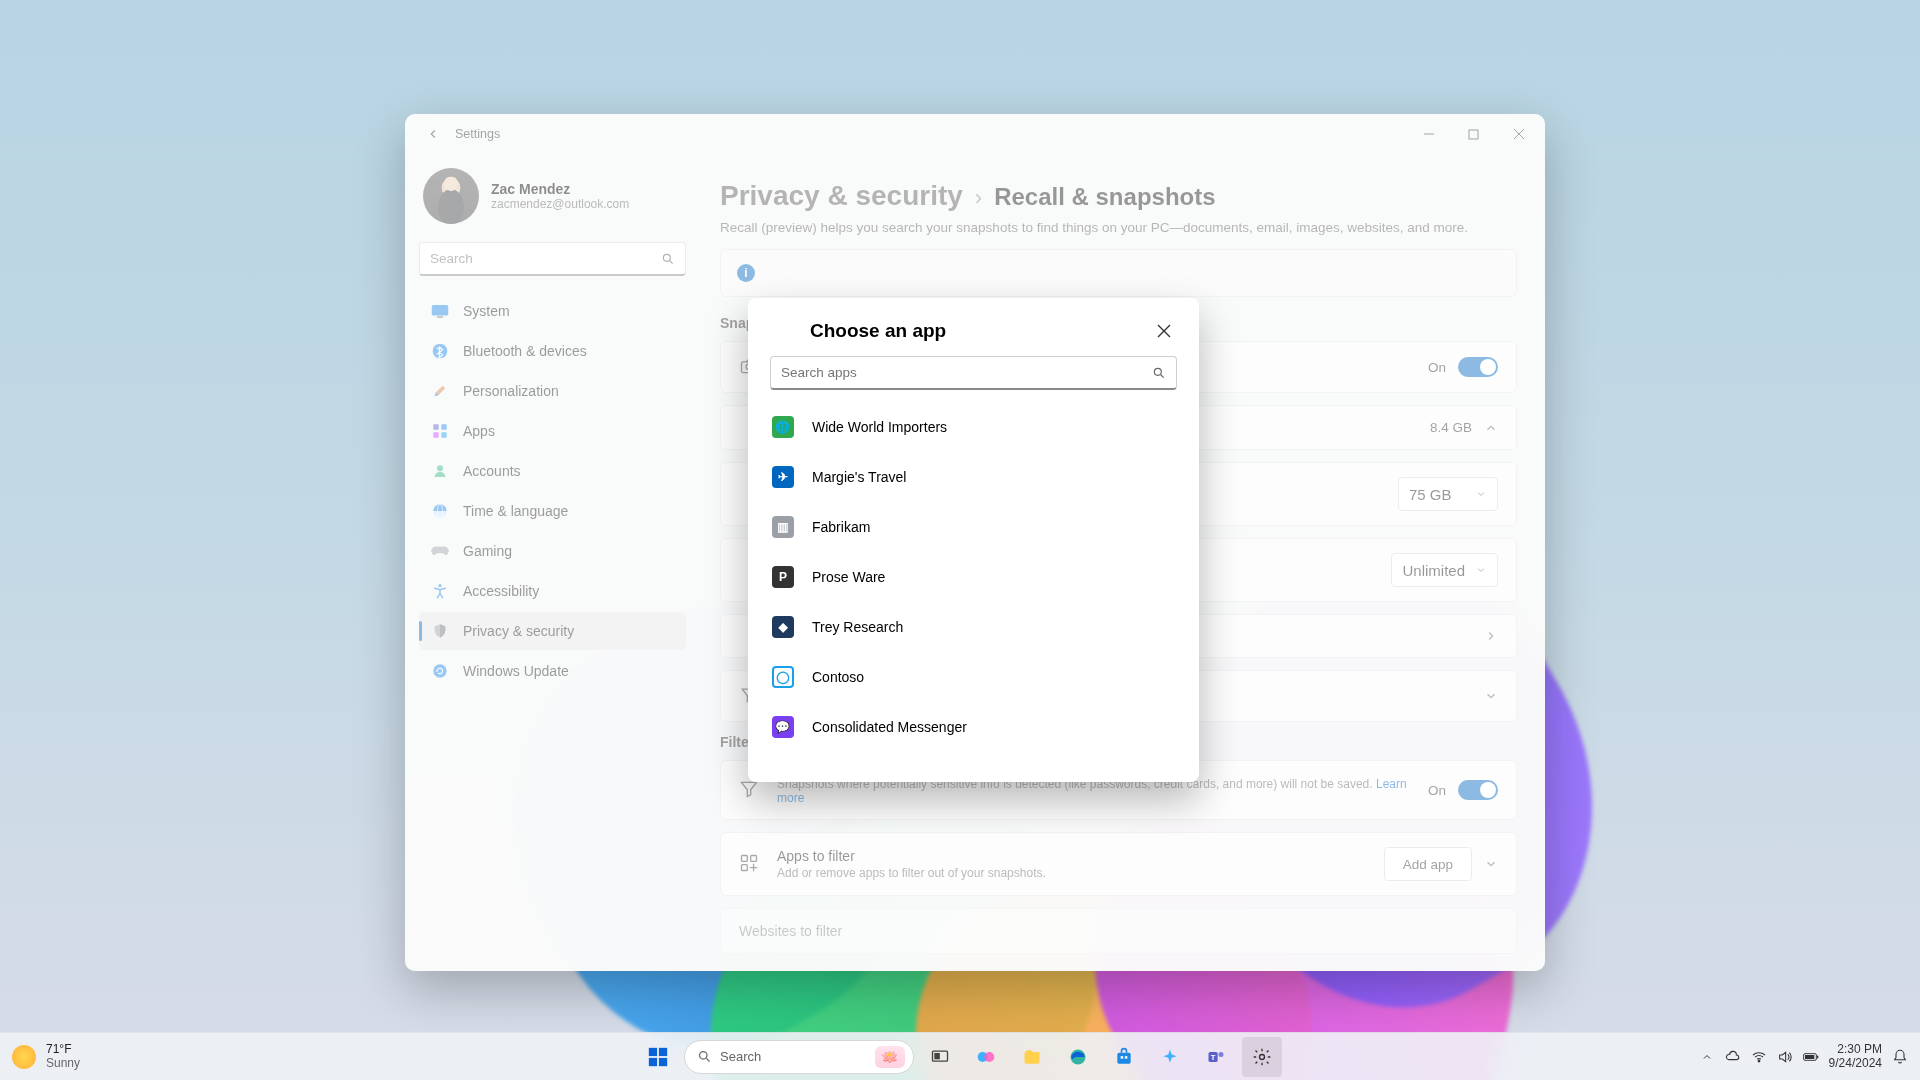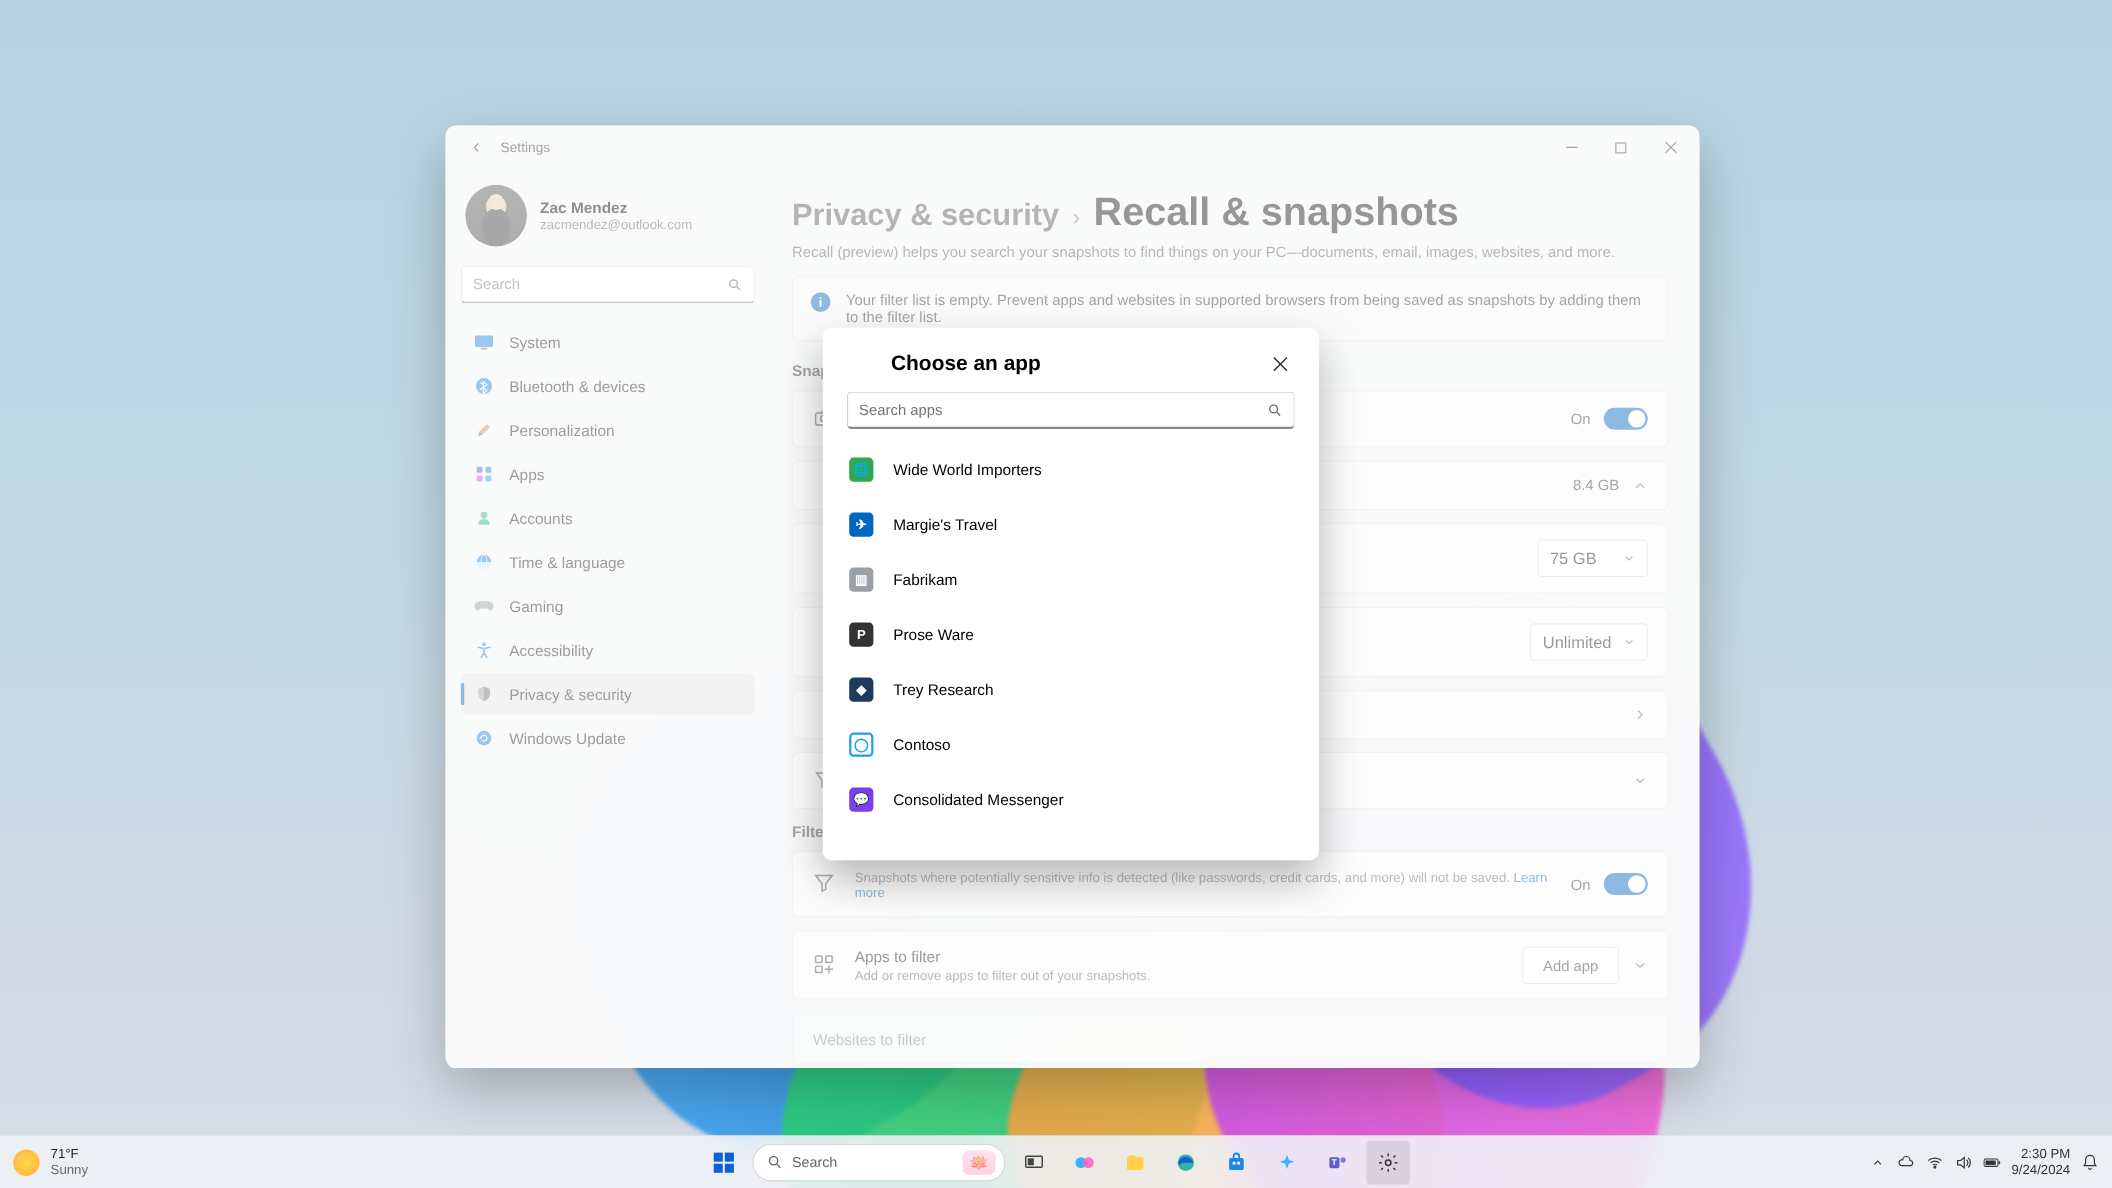--- a/index.html
+++ b/index.html
@@ -47,21 +47,21 @@
 .navitem { display:flex; align-items:center; gap:14px; height:38px; padding:0 12px; border-radius:5px; font-size:14px; color:#222; cursor:pointer;}
 .navitem .ic { width:18px; height:18px; display:flex; align-items:center; justify-content:center;}
 .navitem.selected { background:#e5e5e7; position:relative;}
 .navitem.selected::before { content:""; position:absolute; left:0; top:9px; bottom:9px; width:3px; background:#0067c0; border-radius:3px;}
 
 
 .content { flex:1; padding: 10px 28px 20px 20px; overflow-y:auto; color:#1a1a1a;}
 .breadcrumb { display:flex; align-items:baseline; gap:12px; margin: 8px 0 8px 0;}
 .breadcrumb .bc1 { font-size: 28px; color:#5a5a5a; font-weight:600;}
 .breadcrumb .sep { font-size:22px; color:#8a8a8a;}
-.breadcrumb .bc2 { font-size: 36px; font-weight:600;}
+.breadcrumb .bc2 { font-size: 24px; font-weight:600;margin-top:11px;}
 .desc { font-size:13.5px; color:#5e5e5e; margin-bottom:14px; }
 
 .infobar { display:flex; gap:14px; align-items:flex-start; background:#f6f7f8; border:1px solid #e3e3e6; border-radius:6px; padding:14px 16px; font-size:13.5px; color:#333; margin-bottom:18px;}
 .infobar .i-ico { width:18px;height:18px;border-radius:50%;background:#0067c0;color:#fff;display:flex;align-items:center;justify-content:center;font-size:12px;font-weight:700; flex:none;}
 
 .section-label{font-size:14px;color:#333;font-weight:600;margin:6px 0 10px 0;}
 
 .card { background:#fbfbfc; border:1px solid #e4e4e7; border-radius:6px; padding:14px 18px; display:flex; align-items:center; gap:16px; margin-bottom:12px;}
 .card .c-ico { width:22px;height:22px;color:#444;flex:none; }
 .card .c-body { flex:1; }
@@ -265,21 +265,20 @@
     <div class="content">
       <div class="breadcrumb">
         <span class="bc1">Privacy &amp; security</span>
         <span class="sep">›</span>
         <span class="bc2">Recall &amp; snapshots</span>
       </div>
       <div class="desc">Recall (preview) helps you search your snapshots to find things on your PC—documents, email, images, websites, and more.</div>
 
       <div class="infobar">
         <div class="i-ico">i</div>
-        <div>Your filter list is empty. Prevent apps and websites in supported browsers from being saved as snapshots by adding them to the filter list.</div>
       </div>
 
       <div class="section-label">Snapshots</div>
 
       <div class="card">
         <div class="c-ico">
             <svg width="20" height="20" viewBox="0 0 24 24" fill="none" stroke="currentColor" stroke-width="1.6">
               <rect x="3" y="7" width="18" height="13" rx="2"></rect>
               <circle cx="12" cy="13" r="3.5"></circle>
               <path d="M9 7l1.5-2h3L15 7"></path>

